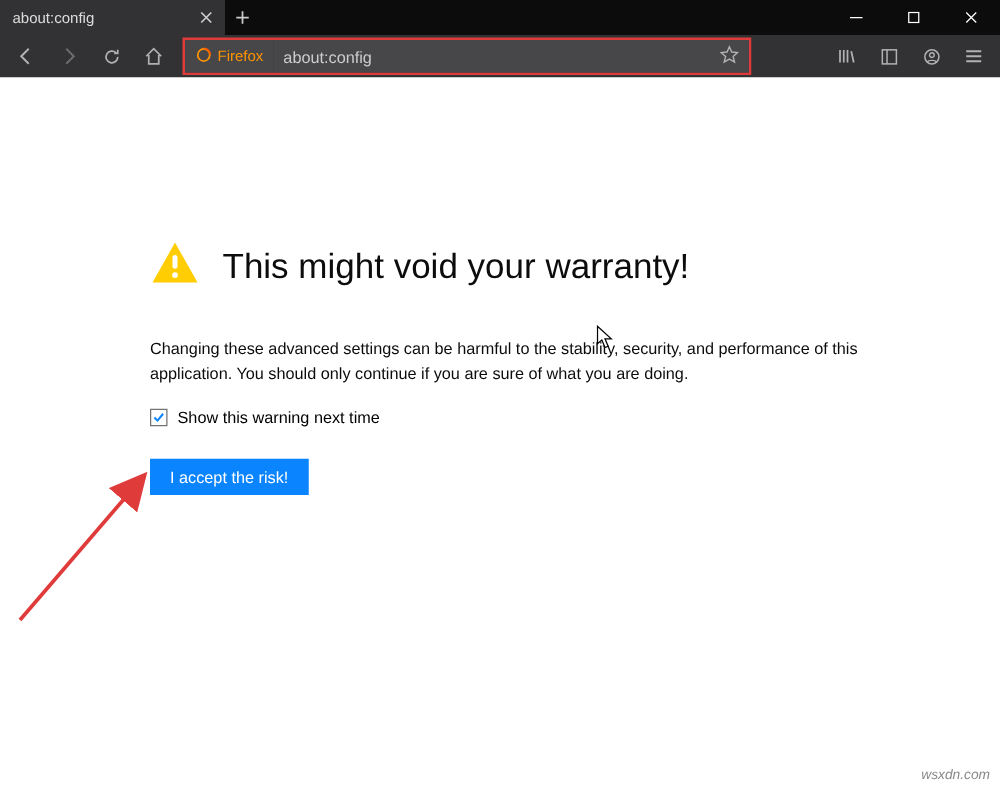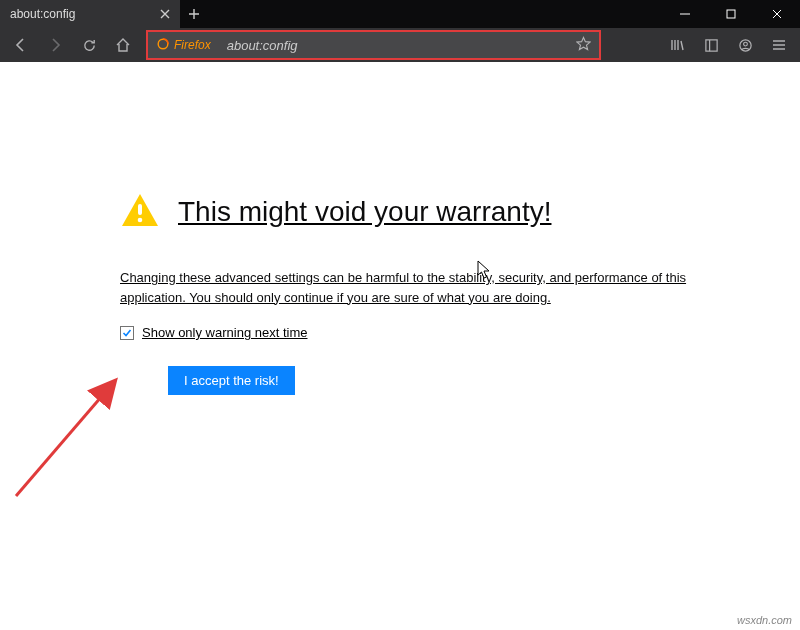--- a/index.html
+++ b/index.html
@@ -38,21 +38,20 @@
   justify-content: center;
   color: #fff;
 }
 .toolbar {
   height: 34px;
   background: #323234;
   display: flex;
   align-items: center;
   padding: 0 6px;
   gap: 4px;
-  font-style: italic;
 }
 .nav-btn {
   width: 30px;
   height: 30px;
   display: flex;
   align-items: center;
   justify-content: center;
   color: #b1b1b3;
 }
 .urlbar-box {
@@ -82,21 +81,20 @@
   font-size: 13px;
   min-width: 380px;
 }
 .url-text { flex: 1; }
 .tool-spacer { flex: 1; }
 .content {
   background: #fff;
   height: calc(100% - 62px);
   position: relative;
   padding: 130px 60px 0 120px;
-  text-decoration: underline;
 }
 .heading-row {
   display: flex;
   align-items: center;
   gap: 18px;
   margin-bottom: 36px;
 }
 .warn-icon {
   width: 40px;
   height: 36px;
@@ -130,21 +128,20 @@
   color: #0a84ff;
   font-size: 11px;
   line-height: 1;
 }
 .accept-btn {
   background: #0a84ff;
   color: #fff;
   border: none;
   padding: 7px 16px;
   font-size: 13px;
-  margin-left: 48px;
 }
 .arrow {
   position: absolute;
   left: 10px;
   top: 310px;
   pointer-events: none;
 }
 .cursor {
   position: absolute;
   left: 477px;
@@ -279,21 +276,21 @@
   </div>
 
   <p class="body-text">Changing these advanced settings can be harmful to the stability, security, and performance of this application. You should only continue if you are sure of what you are doing.</p>
 
   <div class="check-row">
     <span class="checkbox">
       <svg width="10" height="10" viewBox="0 0 10 10">
           <path d="M1.5 5 L4 7.5 L8.5 2" fill="none" stroke="#0a84ff" stroke-width="1.6"></path>
         </svg>
     </span>
-    <span>Show only warning next time</span>
+    <span>Show this warning next time</span>
   </div>
 
   <button class="accept-btn">I accept the risk!</button>
 
   <svg class="arrow" width="120" height="130">
     <defs>
       <marker id="ah" markerWidth="10" markerHeight="10" refX="8" refY="5" orient="auto">
         <path d="M0 0 L10 5 L0 10 Z" fill="#e03b3b"></path>
       </marker>
     </defs>

